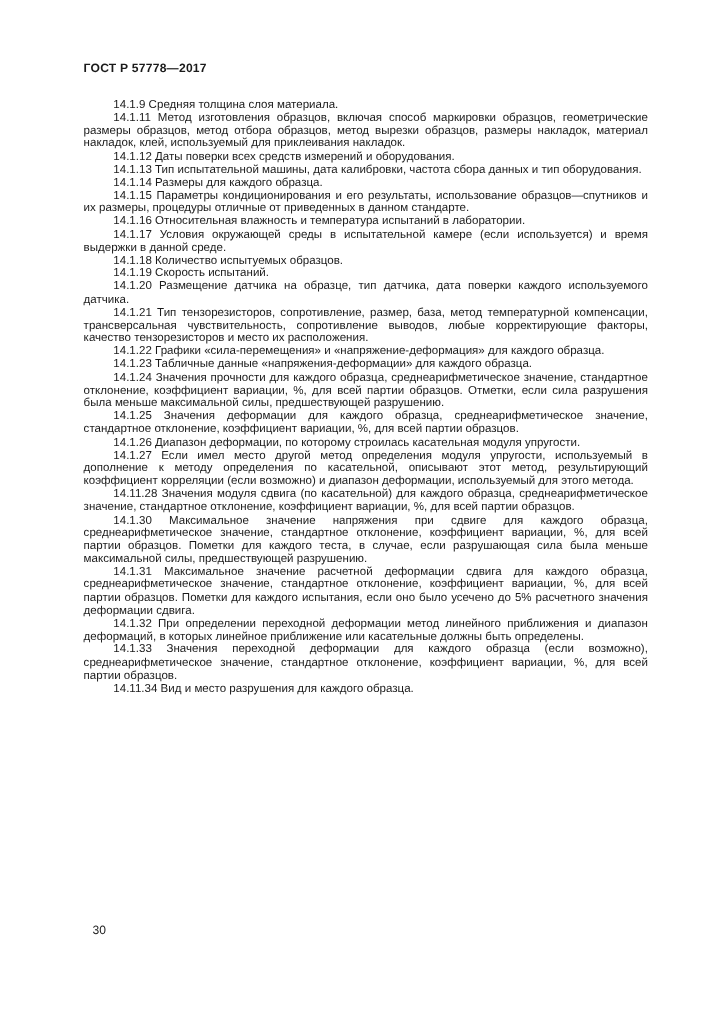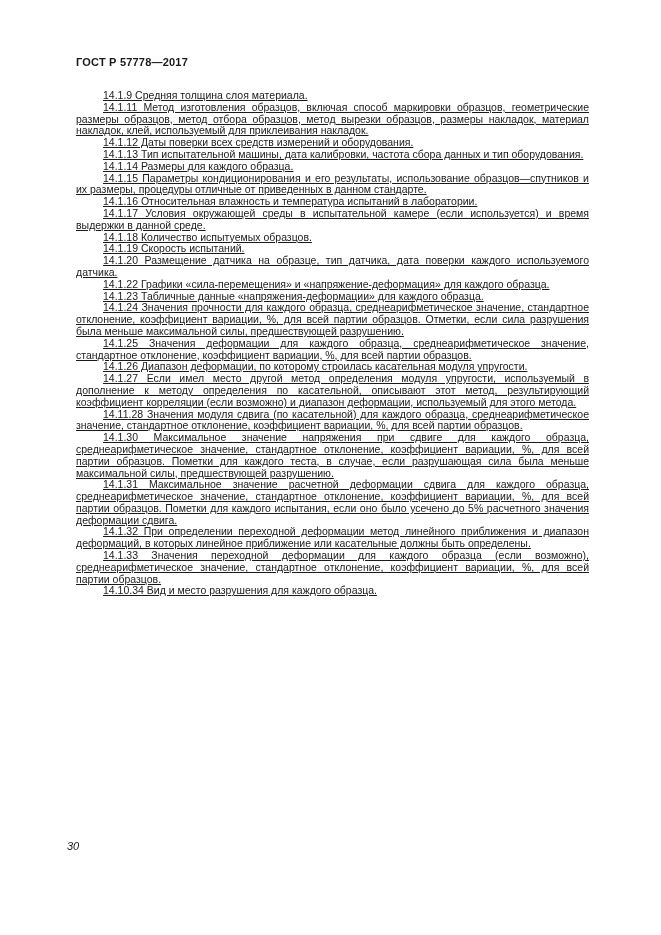--- a/index.html
+++ b/index.html
@@ -23,64 +23,63 @@
     font-weight: bold;
     color: #1a1a1a;
     letter-spacing: 0.2px;
   }
   .content {
     position: absolute;
     left: 76px;
     top: 90px;
     width: 513px;
     color: #1a1a1a;
-    text-decoration: underline;
   }
   .item {
     font-size: 10.5px;
     line-height: 11.8px;
     text-align: justify;
     text-indent: 27px;
     color: #1a1a1a;
   }
   .page-number {
     position: absolute;
-    left: 67px;
+    left: 84px;
     top: 840px;
     font-size: 11px;
     color: #1a1a1a;
-    font-style: italic;
   }
 </style>
 </head>
 <body>
 
 <div class="page">
   <div class="doc-header">ГОСТ Р 57778—2017</div>
 
   <div class="content">
       <p class="item">14.1.9 Средняя толщина слоя материала.</p>
       <p class="item">14.1.11 Метод изготовления образцов, включая способ маркировки образцов, геометрические размеры образцов, метод отбора образцов, метод вырезки образцов, размеры накладок, материал накладок, клей, используемый для приклеивания накладок.</p>
       <p class="item">14.1.12 Даты поверки всех средств измерений и оборудования.</p>
       <p class="item">14.1.13 Тип испытательной машины, дата калибровки, частота сбора данных и тип оборудования.</p>
       <p class="item">14.1.14 Размеры для каждого образца.</p>
       <p class="item">14.1.15 Параметры кондиционирования и его результаты, использование образцов—спутников и их размеры, процедуры отличные от приведенных в данном стандарте.</p>
       <p class="item">14.1.16 Относительная влажность и температура испытаний в лаборатории.</p>
       <p class="item">14.1.17 Условия окружающей среды в испытательной камере (если используется) и время выдержки в данной среде.</p>
       <p class="item">14.1.18 Количество испытуемых образцов.</p>
       <p class="item">14.1.19 Скорость испытаний.</p>
       <p class="item">14.1.20 Размещение датчика на образце, тип датчика, дата поверки каждого используемого датчика.</p>
+      <p class="item">14.1.21 Тип тензорезисторов, сопротивление, размер, база, метод температурной компенсации, трансверсальная чувствительность, сопротивление выводов, любые корректирующие факторы, качество тензорезисторов и место их расположения.</p>
       <p class="item">14.1.22 Графики «сила-перемещения» и «напряжение-деформация» для каждого образца.</p>
       <p class="item">14.1.23 Табличные данные «напряжения-деформации» для каждого образца.</p>
       <p class="item">14.1.24 Значения прочности для каждого образца, среднеарифметическое значение, стандартное отклонение, коэффициент вариации, %, для всей партии образцов. Отметки, если сила разрушения была меньше максимальной силы, предшествующей разрушению.</p>
       <p class="item">14.1.25 Значения деформации для каждого образца, среднеарифметическое значение, стандартное отклонение, коэффициент вариации, %, для всей партии образцов.</p>
       <p class="item">14.1.26 Диапазон деформации, по которому строилась касательная модуля упругости.</p>
       <p class="item">14.1.27 Если имел место другой метод определения модуля упругости, используемый в дополнение к методу определения по касательной, описывают этот метод, результирующий коэффициент корреляции (если возможно) и диапазон деформации, используемый для этого метода.</p>
       <p class="item">14.11.28 Значения модуля сдвига (по касательной) для каждого образца, среднеарифметическое значение, стандартное отклонение, коэффициент вариации, %, для всей партии образцов.</p>
       <p class="item">14.1.30 Максимальное значение напряжения при сдвиге для каждого образца, среднеарифметическое значение, стандартное отклонение, коэффициент вариации, %, для всей партии образцов. Пометки для каждого теста, в случае, если разрушающая сила была меньше максимальной силы, предшествующей разрушению.</p>
       <p class="item">14.1.31 Максимальное значение расчетной деформации сдвига для каждого образца, среднеарифметическое значение, стандартное отклонение, коэффициент вариации, %, для всей партии образцов. Пометки для каждого испытания, если оно было усечено до 5% расчетного значения деформации сдвига.</p>
       <p class="item">14.1.32 При определении переходной деформации метод линейного приближения и диапазон деформаций, в которых линейное приближение или касательные должны быть определены.</p>
       <p class="item">14.1.33 Значения переходной деформации для каждого образца (если возможно), среднеарифметическое значение, стандартное отклонение, коэффициент вариации, %, для всей партии образцов.</p>
-      <p class="item">14.10.34 Вид и место разрушения для каждого образца.</p>
+      <p class="item">14.11.34 Вид и место разрушения для каждого образца.</p>
     </div>
 
   <div class="page-number">30</div>
 </div>
 
 </body></html>

